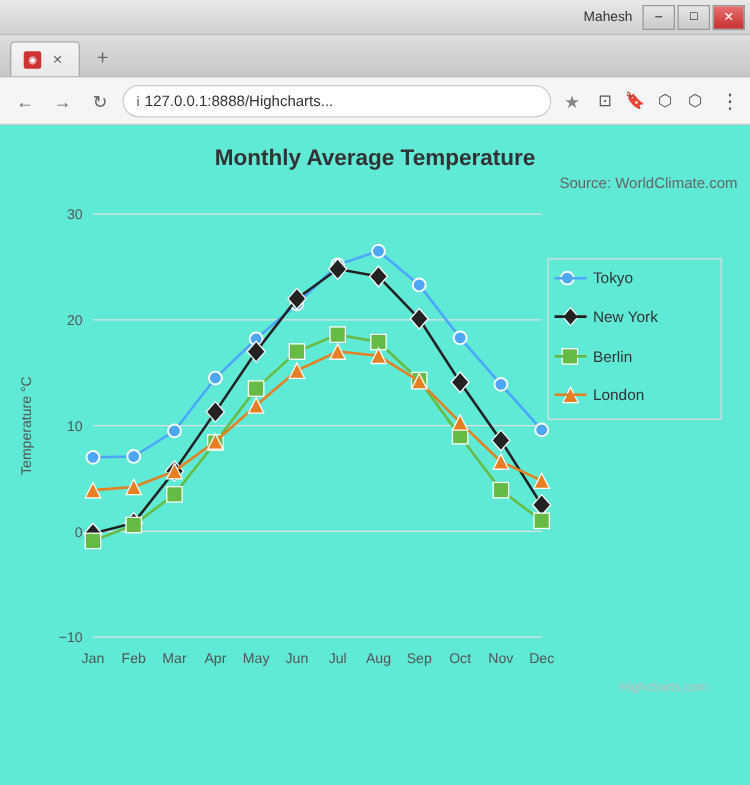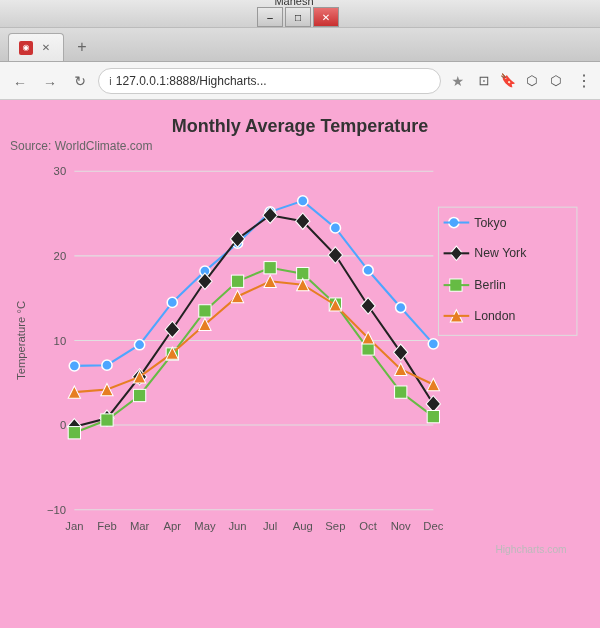--- a/index.html
+++ b/index.html
@@ -7,21 +7,20 @@
 
     
     .title-bar {
       height: 28px;
       background: linear-gradient(to bottom, #e8e8e8, #d0d0d0);
       display: flex;
       align-items: center;
       justify-content: flex-end;
       padding-right: 4px;
       border-bottom: 1px solid #bbb;
-      flex-direction: column;
     }
     .title-bar-username {
       font-size: 11px;
       color: #333;
       margin-right: 8px;
     }
     .title-bar-buttons { display: flex; gap: 2px; }
     .title-bar-btn {
       width: 26px; height: 20px;
       background: linear-gradient(to bottom, #e8e8e8, #c8c8c8);
@@ -79,35 +78,35 @@
     }
     .address-icon { font-size: 11px; color: #555; margin-right: 4px; }
     .address-text { font-size: 12px; color: #333; }
     .star-btn { margin-left: 4px; font-size: 14px; color: #888; cursor: pointer; }
     .toolbar-icons { display: flex; gap: 4px; margin-left: 4px; }
     .toolbar-icon { width: 20px; height: 20px; display: flex; align-items: center; justify-content: center; font-size: 13px; color: #555; cursor: pointer; }
     .menu-btn { font-size: 16px; color: #555; cursor: pointer; margin-left: 4px; }
 
     
     .content {
-      background: #f9a8d4;
+      background: #5eead4;
       padding: 16px 10px 10px 10px;
       height: calc(628px - 28px - 34px - 38px);
       position: relative;
     }
 
     .chart-title {
       text-align: center;
       font-size: 18px;
       font-weight: bold;
       color: #333;
       margin-bottom: 2px;
     }
     .chart-subtitle {
-      text-align: left;
+      text-align: right;
       font-size: 12px;
       color: #666;
       margin-bottom: 8px;
     }
 
     .chart-area {
       position: relative;
       width: 100%;
       height: 400px;
     }

